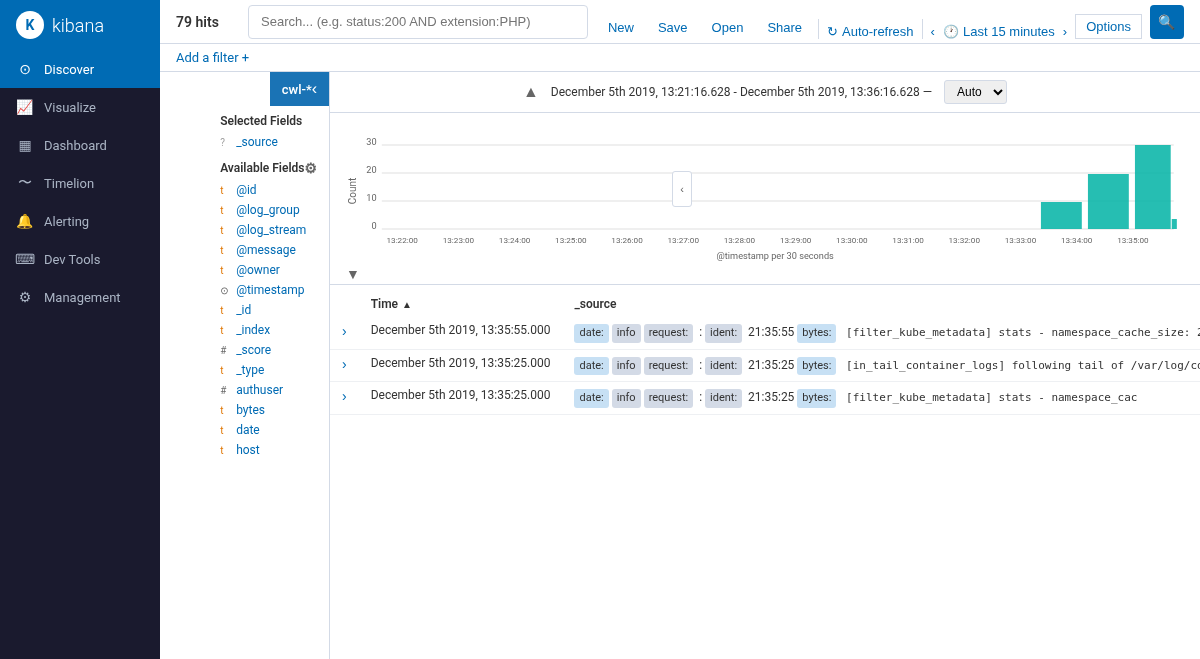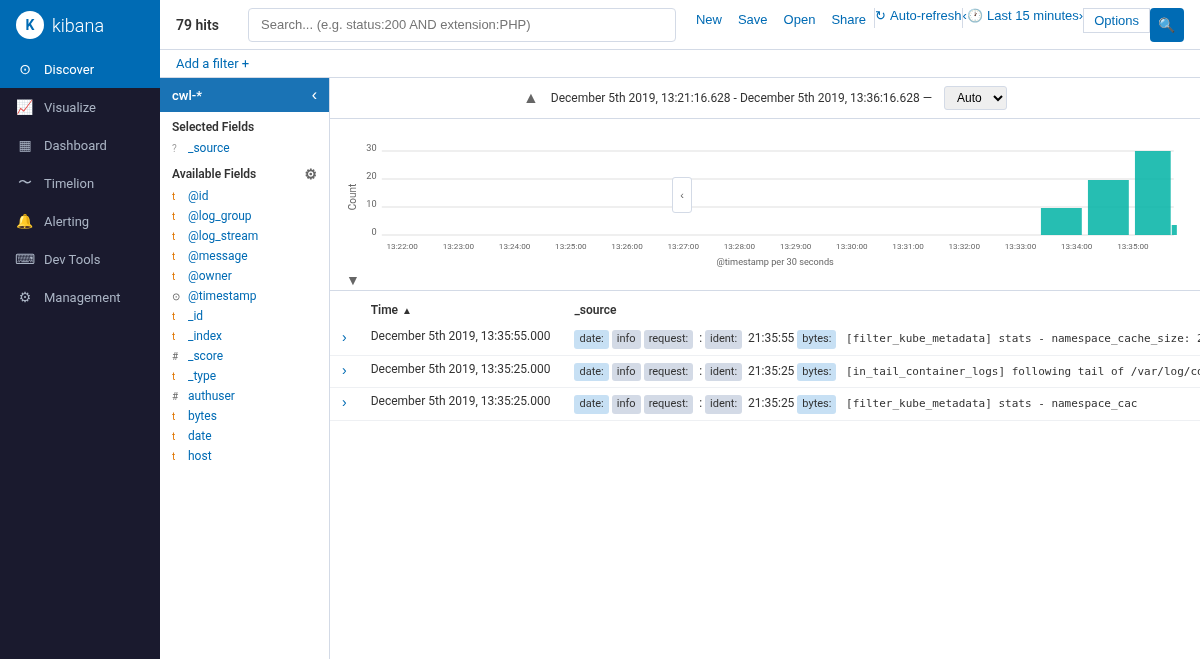--- a/index.html
+++ b/index.html
@@ -11,40 +11,40 @@
     .sidebar-logo-icon { width: 28px; height: 28px; background: white; border-radius: 50%; display: flex; align-items: center; justify-content: center; color: #006bb4; font-weight: bold; font-size: 14px; }
     .sidebar-logo-text { color: white; font-size: 18px; font-weight: 300; }
     .sidebar-item { display: flex; align-items: center; padding: 10px 16px; color: #aab4c4; cursor: pointer; gap: 10px; font-size: 13px; }
     .sidebar-item.active { background: #006bb4; color: white; }
     .sidebar-item-icon { width: 18px; height: 18px; display: flex; align-items: center; justify-content: center; font-size: 14px; flex-shrink: 0; }
 
     
     .main { flex: 1; display: flex; flex-direction: column; overflow: hidden; }
 
     
-    .topbar { display: flex; align-items: center; padding: 0 16px; height: 50px; background: white; border-bottom: 1px solid #d3dae6; gap: 12px; flex-shrink: 0; }
+    .topbar { display: flex; align-items: center; padding: 0 16px; height: 44px; background: white; border-bottom: 1px solid #d3dae6; gap: 12px; flex-shrink: 0; }
     .hits-count { font-weight: 600; font-size: 14px; color: #333; min-width: 60px; }
     .search-box { flex: 1; height: 34px; border: 1px solid #d3dae6; border-radius: 4px; padding: 0 12px; font-size: 13px; color: #69707d; outline: none; }
-    .topbar-actions { display: flex; align-items: flex-start; margin-left: auto; }
+    .topbar-actions { display: flex; align-items: flex-end; gap: 8px; margin-left: auto; }
     .topbar-btn { background: none; border: none; cursor: pointer; font-size: 13px; color: #006bb4; padding: 4px 8px; }
     .topbar-divider { width: 1px; height: 20px; background: #d3dae6; }
     .auto-refresh-btn { display: flex; align-items: center; gap: 4px; background: none; border: none; cursor: pointer; font-size: 13px; color: #006bb4; }
     .time-range { display: flex; align-items: center; gap: 4px; background: none; border: none; cursor: pointer; font-size: 13px; color: #006bb4; }
     .options-btn { background: none; border: 1px solid #d3dae6; border-radius: 0; padding: 4px 10px; cursor: pointer; font-size: 13px; color: #006bb4; }
     .search-icon-btn { width: 34px; height: 34px; background: #006bb4; border: none; border-radius: 4px; cursor: pointer; color: white; display: flex; align-items: center; justify-content: center; font-size: 14px; }
 
     
     .filter-bar { padding: 6px 16px; background: white; border-bottom: 1px solid #d3dae6; flex-shrink: 0; }
     .add-filter-btn { color: #006bb4; cursor: pointer; font-size: 13px; }
 
     
     .body { display: flex; flex: 1; overflow: hidden; }
 
     
-    .field-panel { width: 170px; background: white; border-right: 1px solid #d3dae6; display: flex; flex-direction: column; overflow: hidden; flex-shrink: 0; }
+    .field-panel { width: 170px; background: white; border-right: 1px solid #d3dae6; display: flex; flex-direction: column; overflow: hidden; flex-shrink: 0; align-items: flex-end; }
     .index-pattern { padding: 8px 12px; background: #1a73b5; color: white; font-size: 13px; font-weight: 500; display: flex; align-items: center; justify-content: space-between; }
     .collapse-btn { background: none; border: none; color: white; cursor: pointer; font-size: 16px; }
     .field-section { overflow-y: auto; flex: 1; }
     .field-section-header { padding: 8px 12px 4px; font-size: 12px; font-weight: 600; color: #333; display: flex; align-items: center; justify-content: space-between; }
     .field-section-header .gear { cursor: pointer; color: #666; font-size: 14px; }
     .field-item { display: flex; align-items: center; padding: 3px 12px; font-size: 12px; color: #333; cursor: pointer; gap: 6px; }
     .field-type { font-size: 10px; color: #666; width: 10px; flex-shrink: 0; }
     .field-type.t { color: #e07500; }
     .field-type.hash { color: #6b6b6b; }
     .field-type.q { color: #a0a0a0; }

